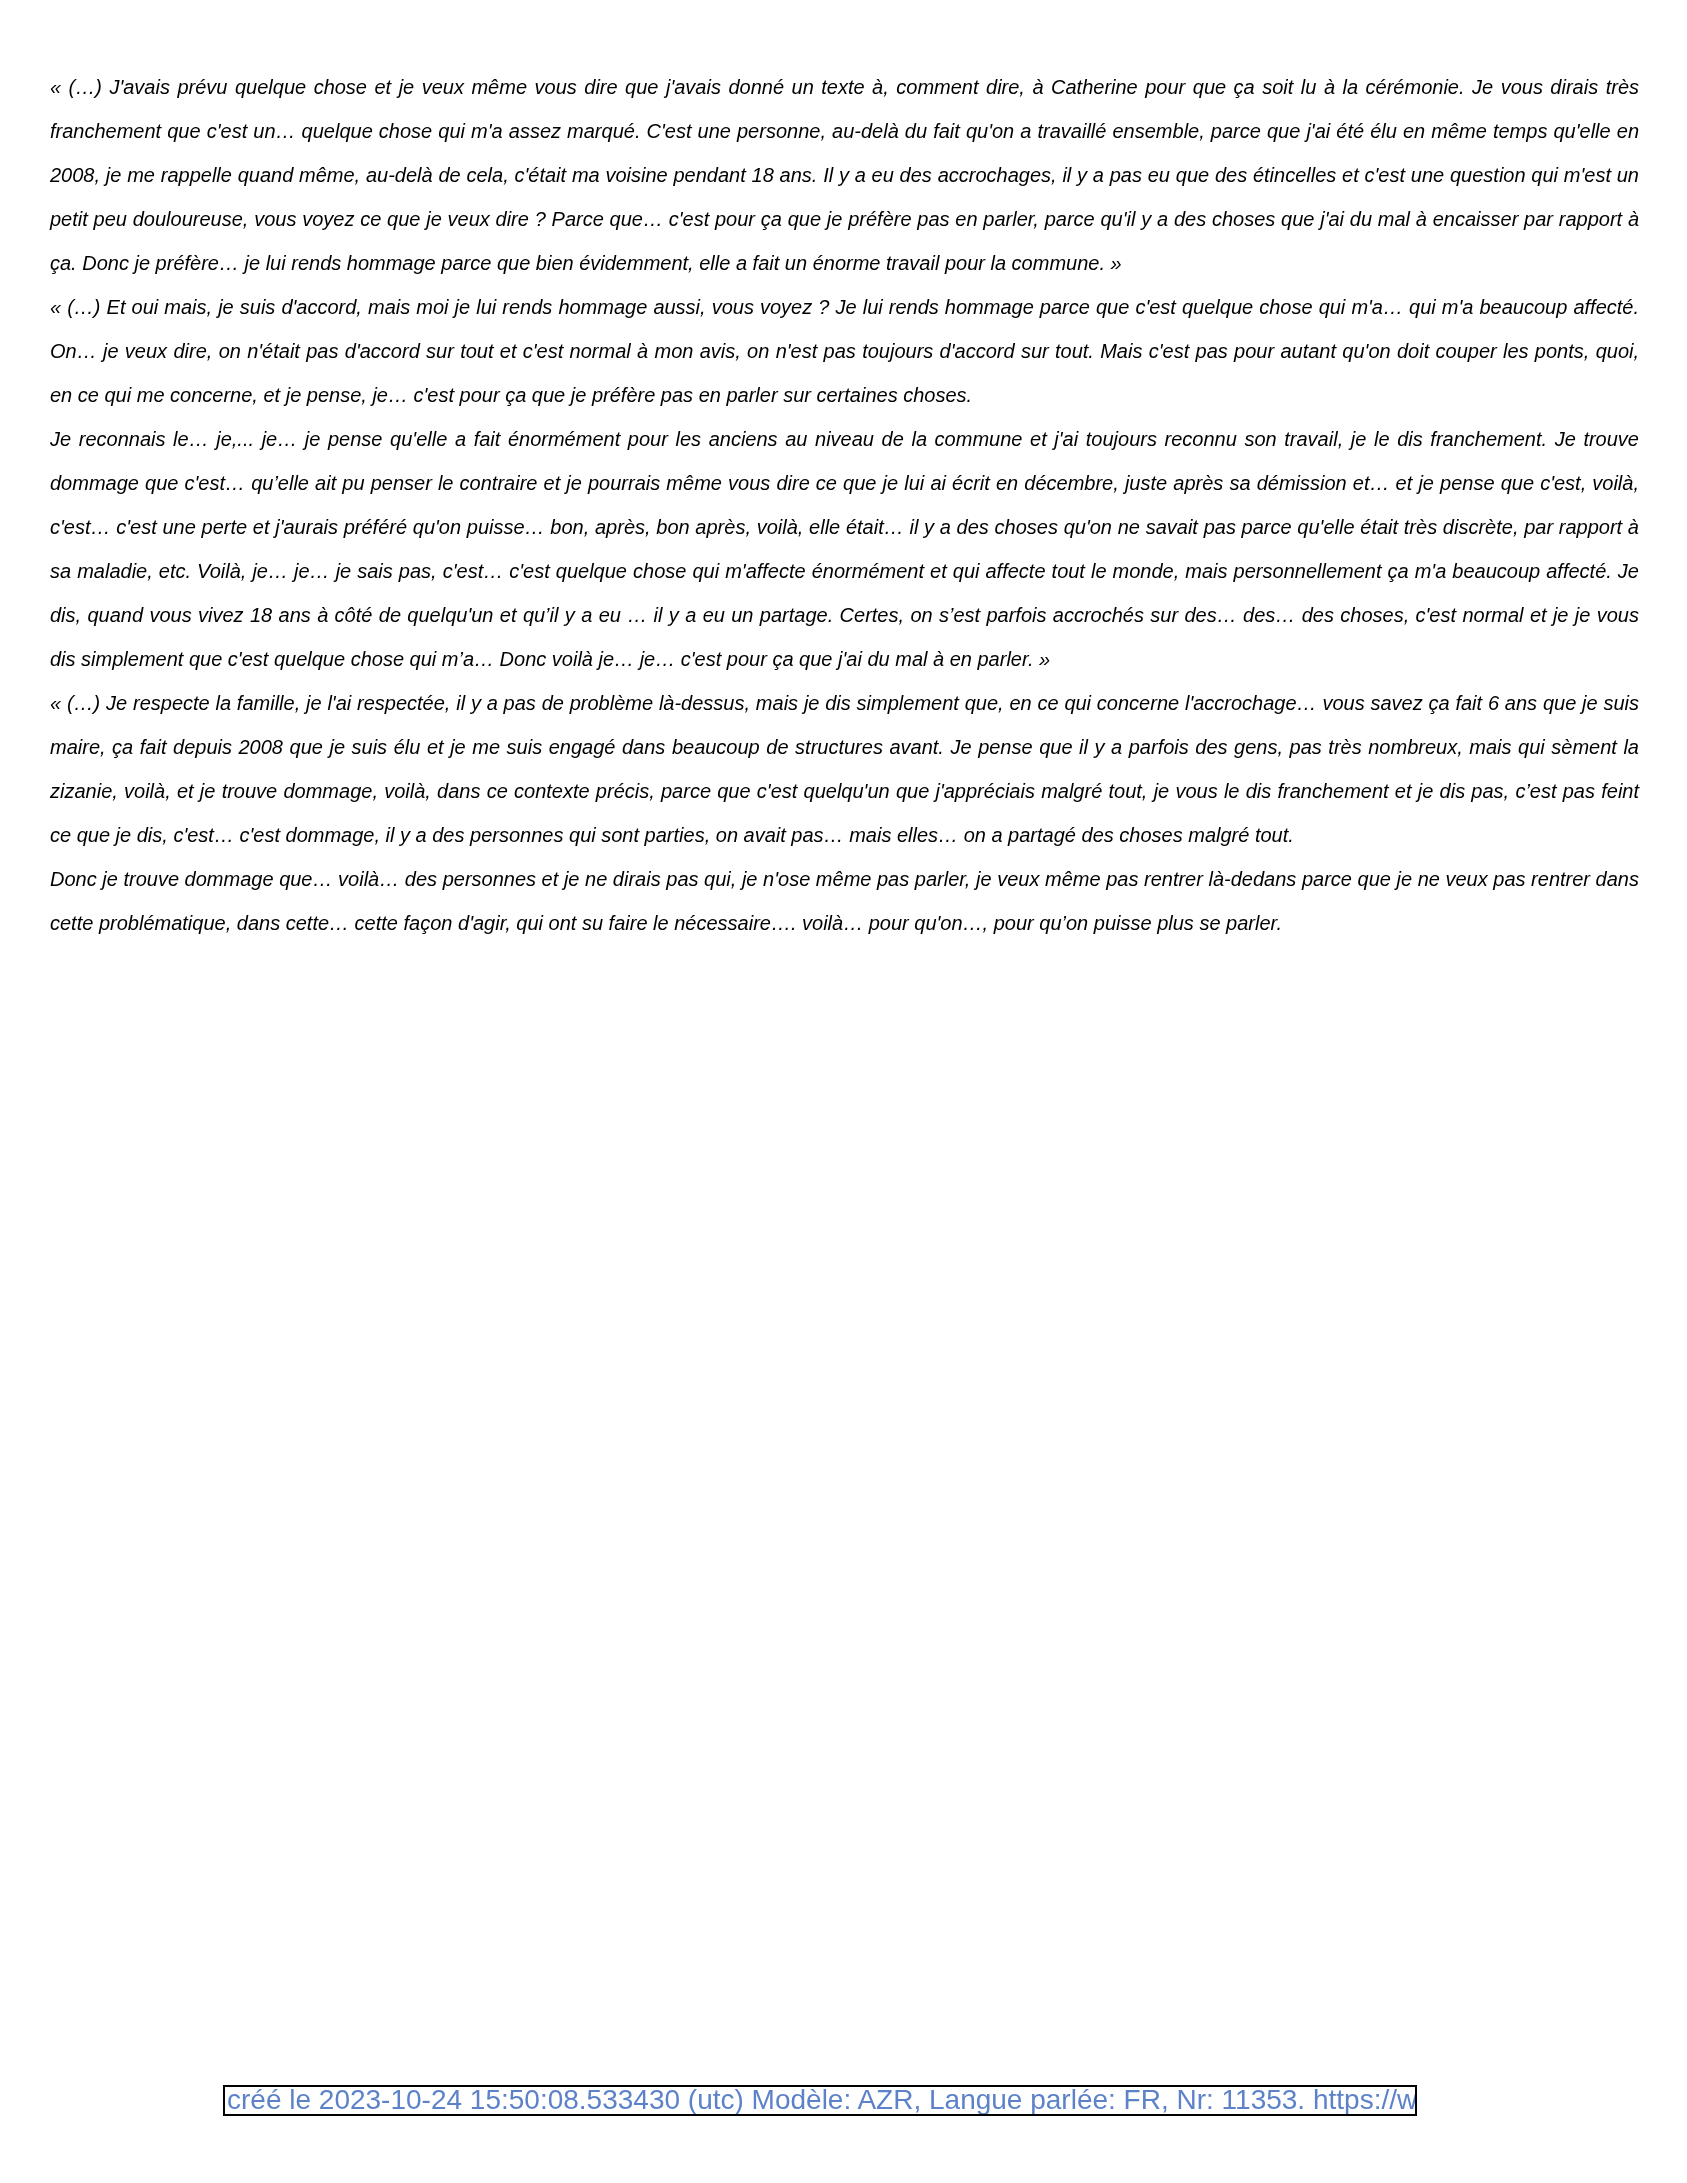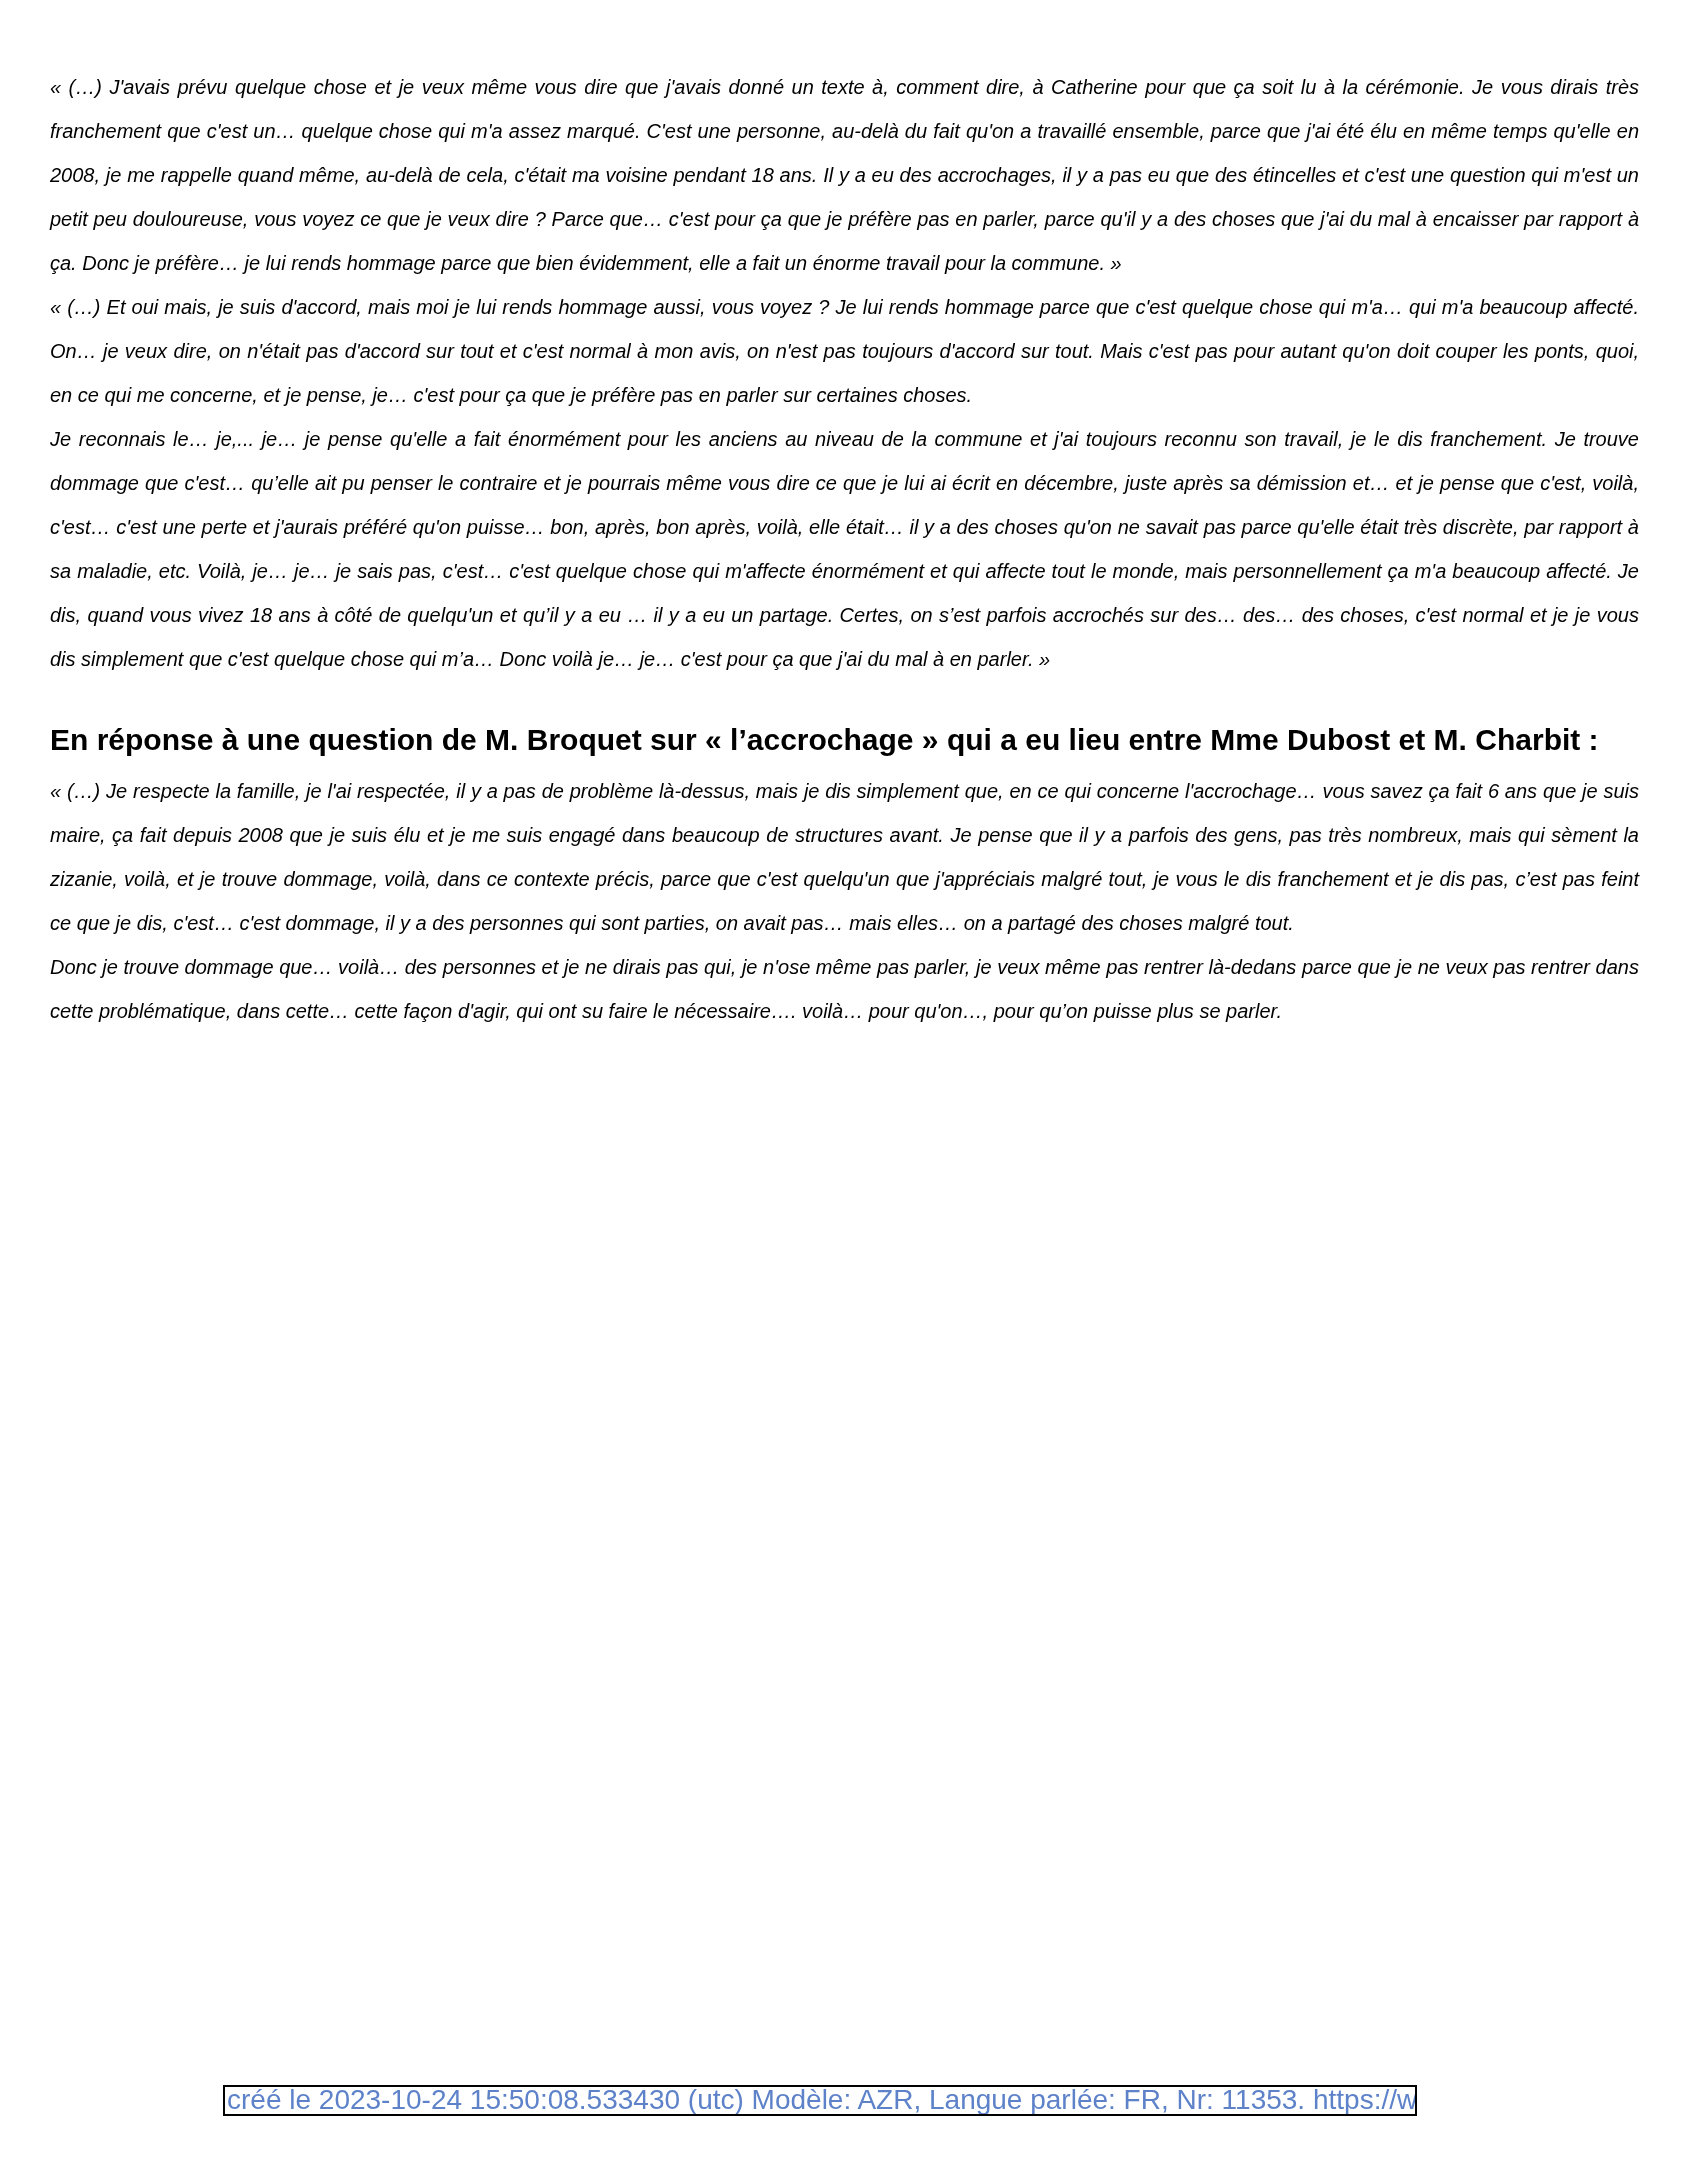--- a/index.html
+++ b/index.html
@@ -65,21 +65,20 @@
 
 <div class="doc">
 
 
   <p class="quote">« (…) J'avais prévu quelque chose et je veux même vous dire que j'avais donné un texte à, comment dire, à Catherine pour que ça soit lu à la cérémonie. Je vous dirais très franchement que c'est un… quelque chose qui m'a assez marqué. C'est une personne, au-delà du fait qu'on a travaillé ensemble, parce que j'ai été élu en même temps qu'elle en 2008, je me rappelle quand même, au-delà de cela, c'était ma voisine pendant 18 ans. Il y a eu des accrochages, il y a pas eu que des étincelles et c'est une question qui m'est un petit peu douloureuse, vous voyez ce que je veux dire ? Parce que… c'est pour ça que je préfère pas en parler, parce qu'il y a des choses que j'ai du mal à encaisser par rapport à ça. Donc je préfère… je lui rends hommage parce que bien évidemment, elle a fait un énorme travail pour la commune. »</p>
 
 
   <p class="quote">« (…) Et oui mais, je suis d'accord, mais moi je lui rends hommage aussi, vous voyez ? Je lui rends hommage parce que c'est quelque chose qui m'a… qui m'a beaucoup affecté. On… je veux dire, on n'était pas d'accord sur tout et c'est normal à mon avis, on n'est pas toujours d'accord sur tout. Mais c'est pas pour autant qu'on doit couper les ponts, quoi, en ce qui me concerne, et je pense, je… c'est pour ça que je préfère pas en parler sur certaines choses.</p>
   <p class="quote">Je reconnais le… je,... je… je pense qu'elle a fait énormément pour les anciens au niveau de la commune et j'ai toujours reconnu son travail, je le dis franchement. Je trouve dommage que c'est… qu’elle ait pu penser le contraire et je pourrais même vous dire ce que je lui ai écrit en décembre, juste après sa démission et… et je pense que c'est, voilà, c'est… c'est une perte et j'aurais préféré qu'on puisse… bon, après, bon après, voilà, elle était… il y a des choses qu'on ne savait pas parce qu'elle était très discrète, par rapport à sa maladie, etc. Voilà, je… je… je sais pas, c'est… c'est quelque chose qui m'affecte énormément et qui affecte tout le monde, mais personnellement ça m'a beaucoup affecté. Je dis, quand vous vivez 18 ans à côté de quelqu'un et qu’il y a eu … il y a eu un partage. Certes, on s’est parfois accrochés sur des… des… des choses, c'est normal et je je vous dis simplement que c'est quelque chose qui m’a… Donc voilà je… je… c'est pour ça que j'ai du mal à en parler. »</p>
 
-  <h1 class="heading second">En réponse à une question de M. Broquet sur « l’accrochage » qui a eu lieu entre Mme Dubost et M. Charbit :</h1>
 
   <p class="quote">« (…) Je respecte la famille, je l'ai respectée, il y a pas de problème là-dessus, mais je dis simplement que, en ce qui concerne l'accrochage… vous savez ça fait 6 ans que je suis maire, ça fait depuis 2008 que je suis élu et je me suis engagé dans beaucoup de structures avant. Je pense que il y a parfois des gens, pas très nombreux, mais qui sèment la zizanie, voilà, et je trouve dommage, voilà, dans ce contexte précis, parce que c'est quelqu'un que j'appréciais malgré tout, je vous le dis franchement et je dis pas, c’est pas feint ce que je dis, c'est… c'est dommage, il y a des personnes qui sont parties, on avait pas… mais elles… on a partagé des choses malgré tout.</p>
   <p class="quote">Donc je trouve dommage que… voilà… des personnes et je ne dirais pas qui,  je n'ose même pas parler, je veux même pas rentrer là-dedans parce que je ne veux pas rentrer dans cette problématique, dans cette…  cette façon d'agir, qui ont su faire le nécessaire…. voilà… pour qu'on…, pour qu’on puisse plus se parler.</p>
 
 </div>
 
 <div class="footer-bar">
   <span>créé le 2023-10-24 15:50:08.533430 (utc) Modèle: AZR, Langue parlée: FR, Nr: 11353. </span><span>https://www.voicetoscript.com</span>
 </div>
 

